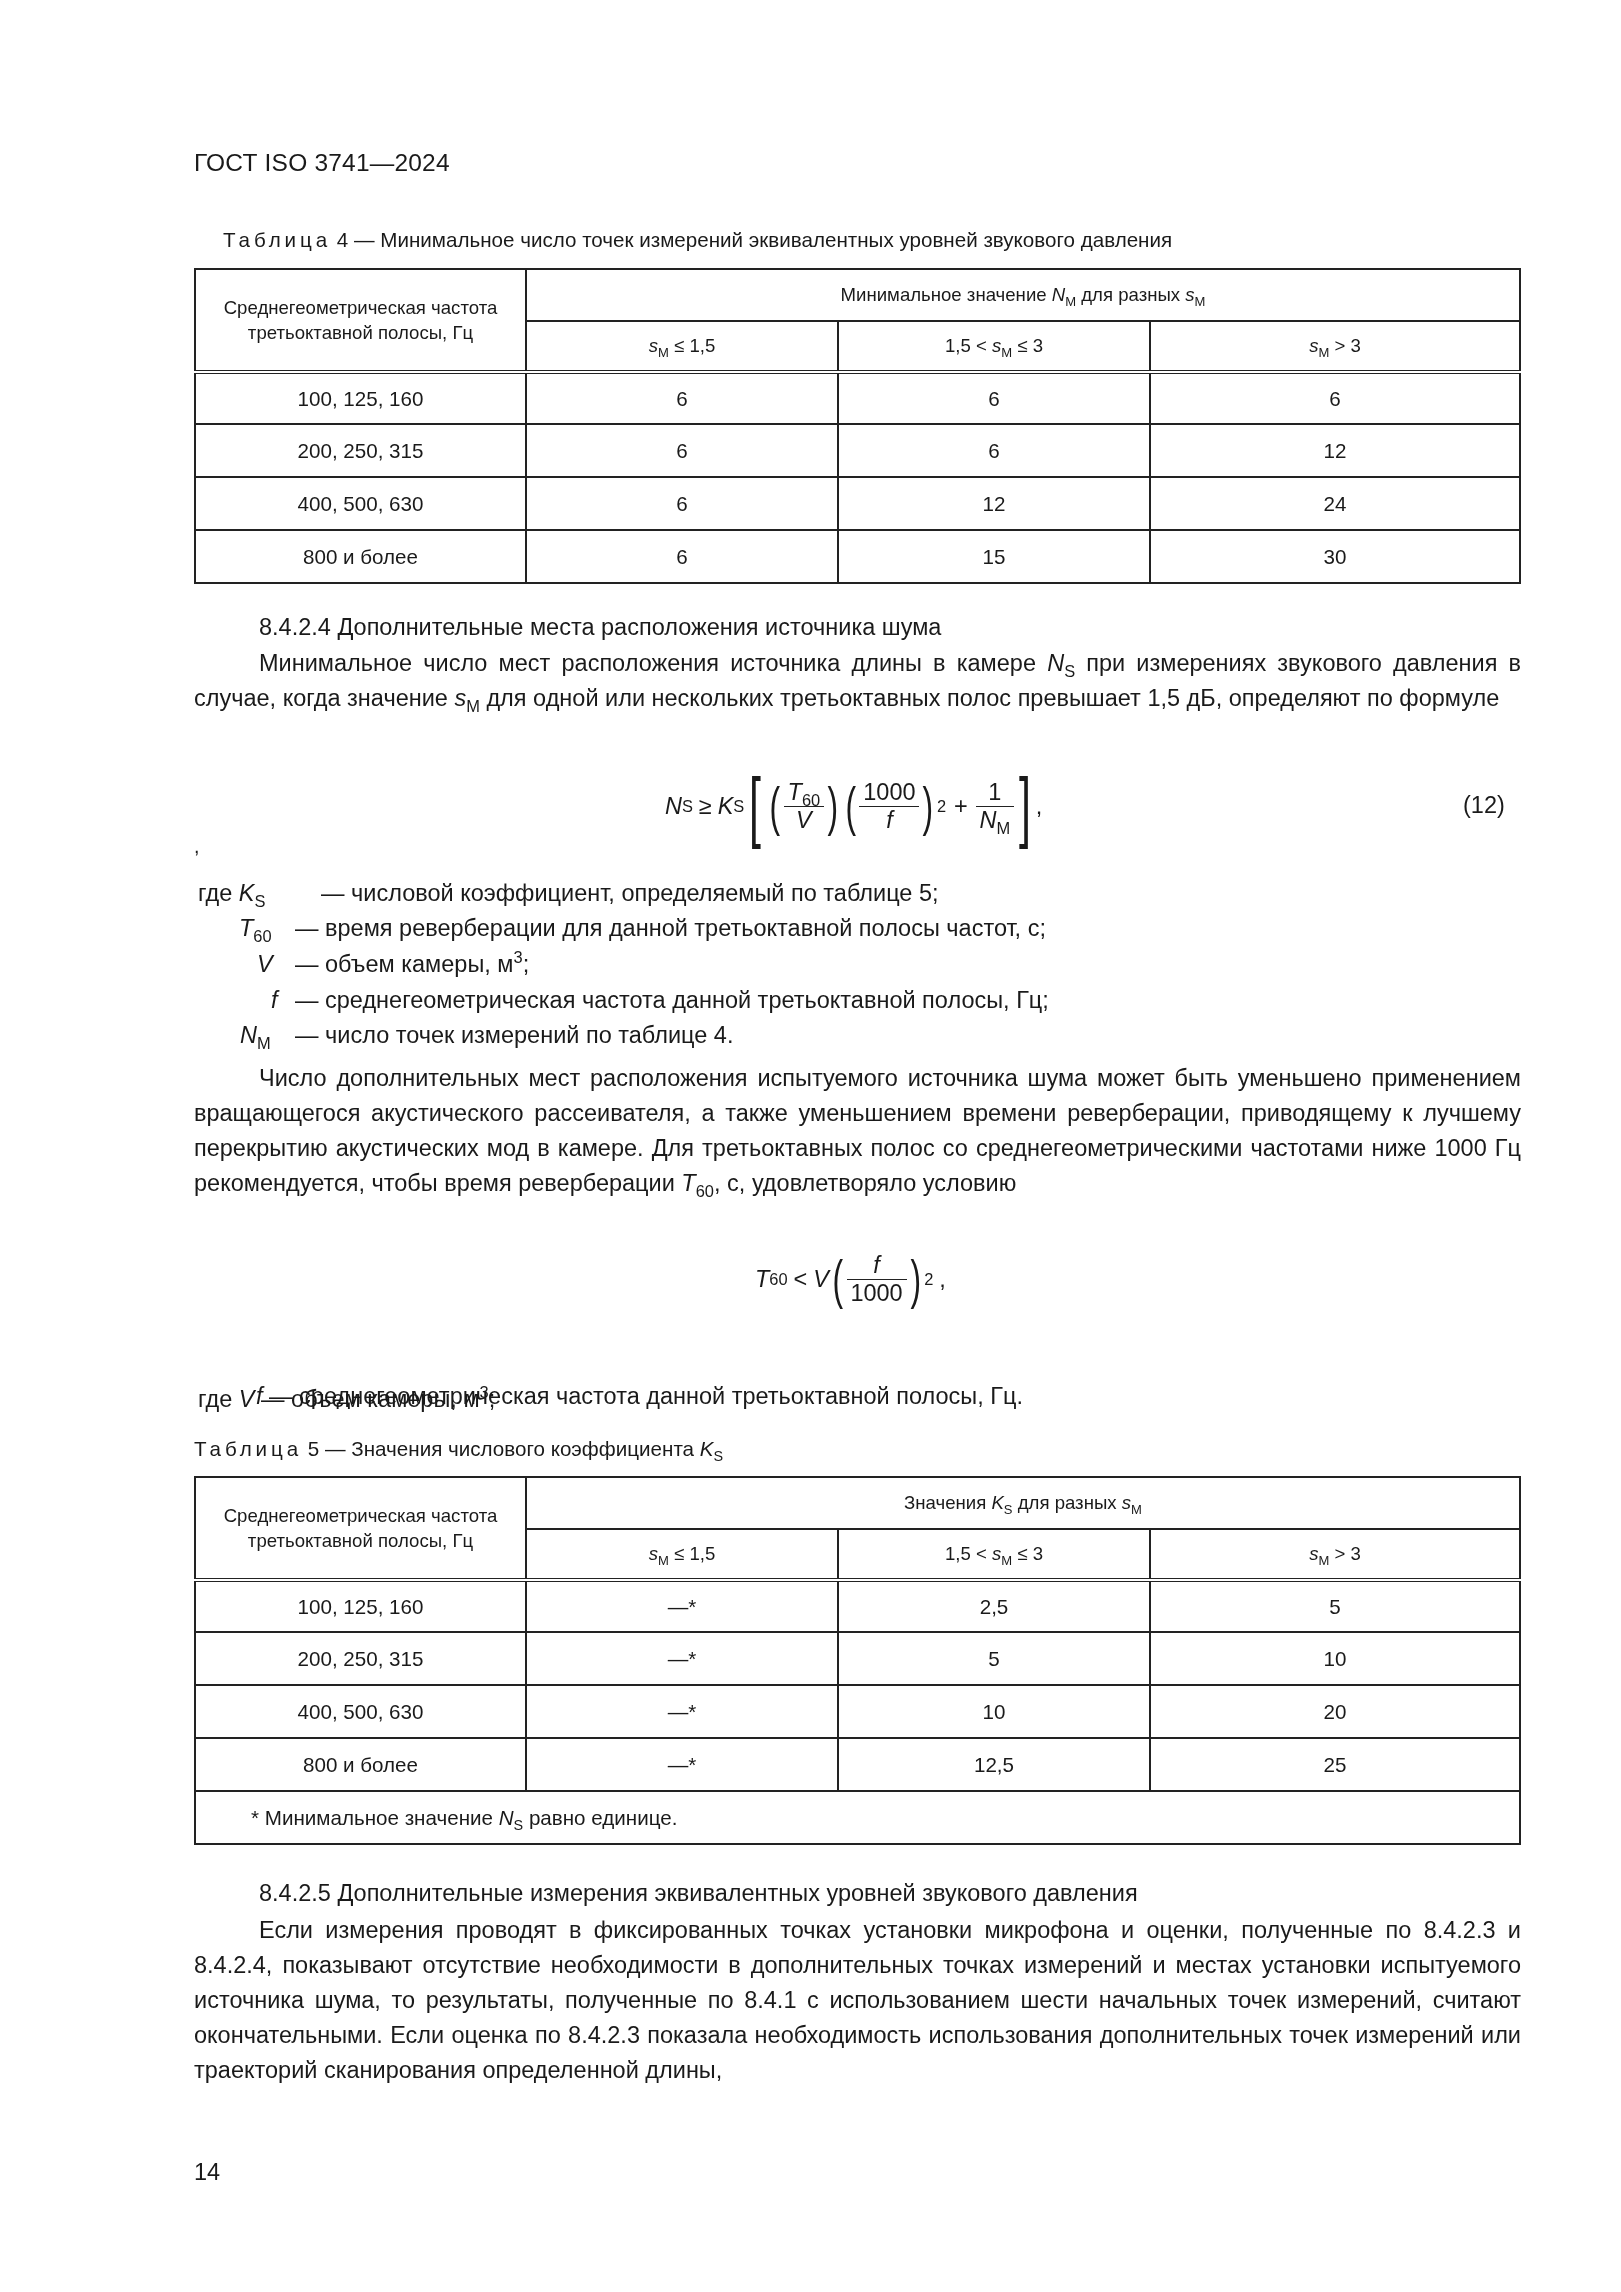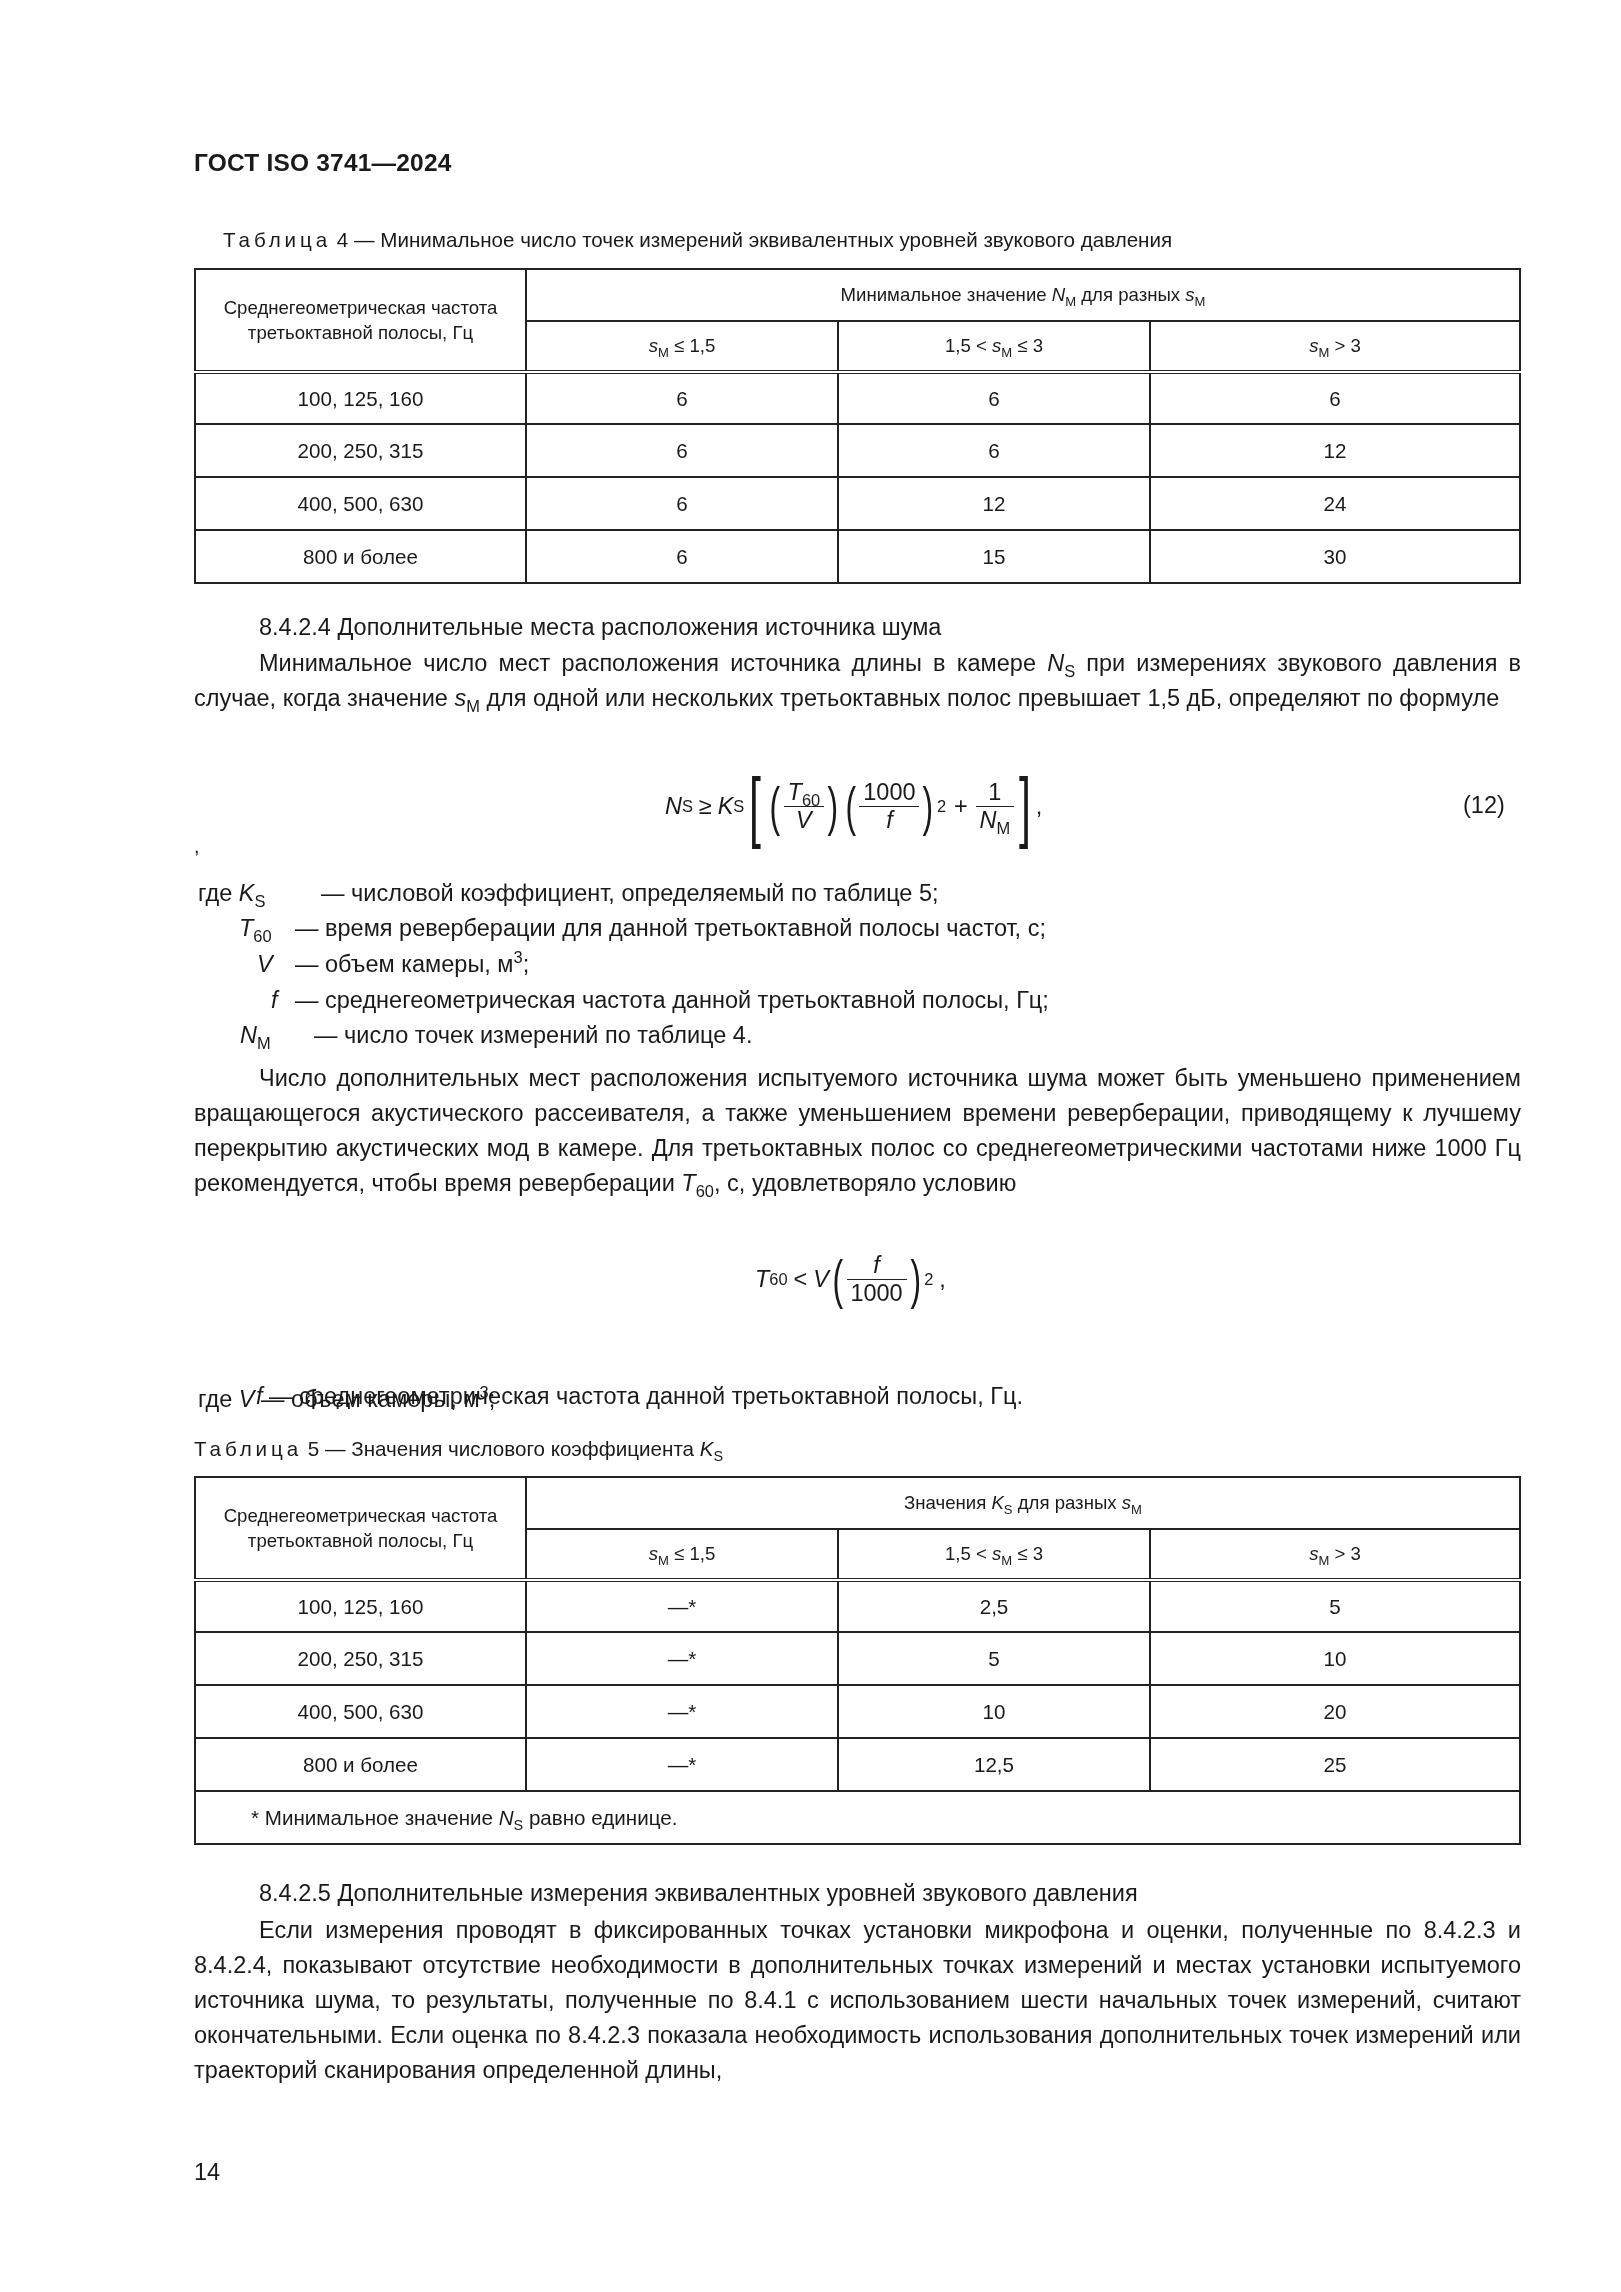--- a/index.html
+++ b/index.html
@@ -1,19 +1,19 @@
 <!DOCTYPE html>
 <html><head>
 <meta charset="utf-8">
 <style>
   html, body { margin: 0; padding: 0; background: #ffffff; }
   body { width: 1621px; height: 2293px; position: relative; overflow: hidden;
          font-family: "Liberation Sans", sans-serif; color: #1a1a1a; }
   .abs { position: absolute; }
-  .doc-title { left: 194px; top: 149px; font-size: 24.5px; font-weight: bold; letter-spacing: 0.2px; }
+  .doc-title { left: 194px; top: 149px; font-size: 24.5px; font-weight: normal; letter-spacing: 0.2px; }
   .tcap { left: 194px; font-size: 20.6px; white-space: nowrap; }
   .tcap .sp { letter-spacing: 3.9px; }
   table.gt { position: absolute; left: 194px; width: 1327px; border-collapse: collapse; font-size: 20.6px; }
   table.gt td, table.gt th { border: 2px solid #222; text-align: center; font-weight: normal; padding: 0; }
   table.gt .hdr { font-size: 18.6px; }
   table.gt tr.sub td { border-bottom: 4.9px double #222; }
   table.gt td.note { text-align: left; padding-left: 55px; font-size: 20.6px; }
   i.v { font-style: italic; }
   sub { font-size: 70%; vertical-align: -0.35em; line-height: 0; }
   sup { font-size: 70%; vertical-align: 0.55em; line-height: 0; }
@@ -128,21 +128,21 @@
 <div class="line" style="left:239px; top:915px;"><i class="v">T</i><sub>60</sub></div>
 <div class="line" style="left:295px; top:915px;"><span>—</span> <span>время реверберации для данной третьоктавной полосы частот, с;</span></div>
 
 <div class="line" style="left:257px; top:951px;"><i class="v">V</i></div>
 <div class="line" style="left:295px; top:951px;"><span>—</span> <span>объем камеры, м</span><sup>3</sup><span>;</span></div>
 
 <div class="line" style="left:271px; top:987px;"><i class="v">f</i></div>
 <div class="line" style="left:295px; top:987px;"><span>—</span> <span>среднегеометрическая частота данной третьоктавной полосы, Гц;</span></div>
 
 <div class="line" style="left:240px; top:1022px;"><i class="v">N</i><sub>M</sub></div>
-<div class="line" style="left:295px; top:1022px;margin-left:19px;"><span>—</span> <span>число точек измерений по таблице 4.</span></div>
+<div class="line" style="left:295px; top:1022px;"><span>—</span> <span>число точек измерений по таблице 4.</span></div>
 
 <div class="abs para indent" style="top:1061px;">
   <span>Число дополнительных мест расположения испытуемого источника шума может быть уменьшено применением вращающегося акустического рассеивателя, а также уменьшением времени реверберации, приводящему к лучшему перекрытию акустических мод в камере. Для третьоктавных полос со среднегеометрическими частотами ниже 1000 Гц рекомендуется, чтобы время реверберации </span><i class="v">T</i><sub>60</sub><span>, с, удовлетворяло условию</span>
 </div>
 
 <div class="abs formula" style="left:755px; top:1240px; height:78px;">
   <i class="v">T</i>
     <sub>60</sub>
   <span style="margin:0 5.9px;">&lt;</span>
   <i class="v">V</i>

